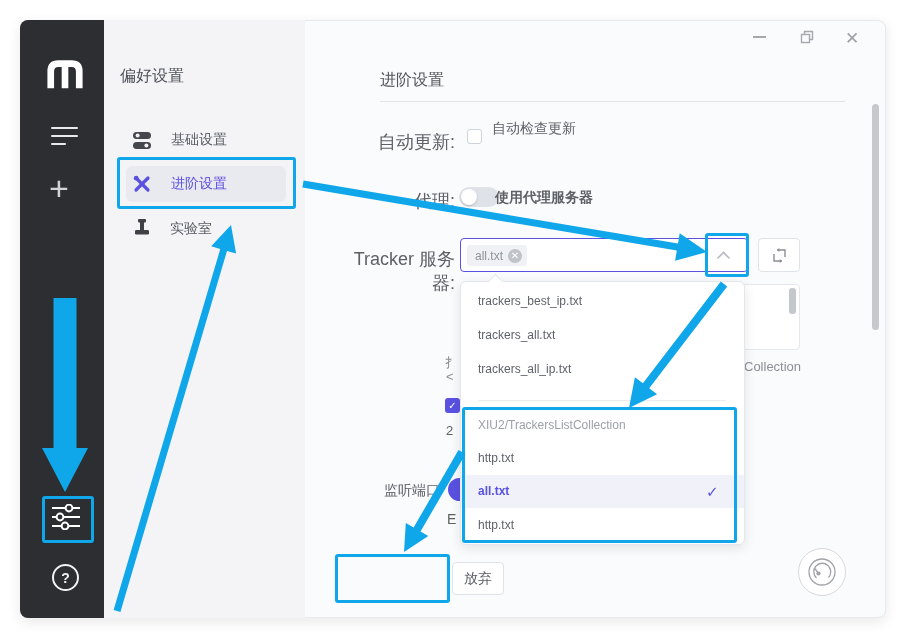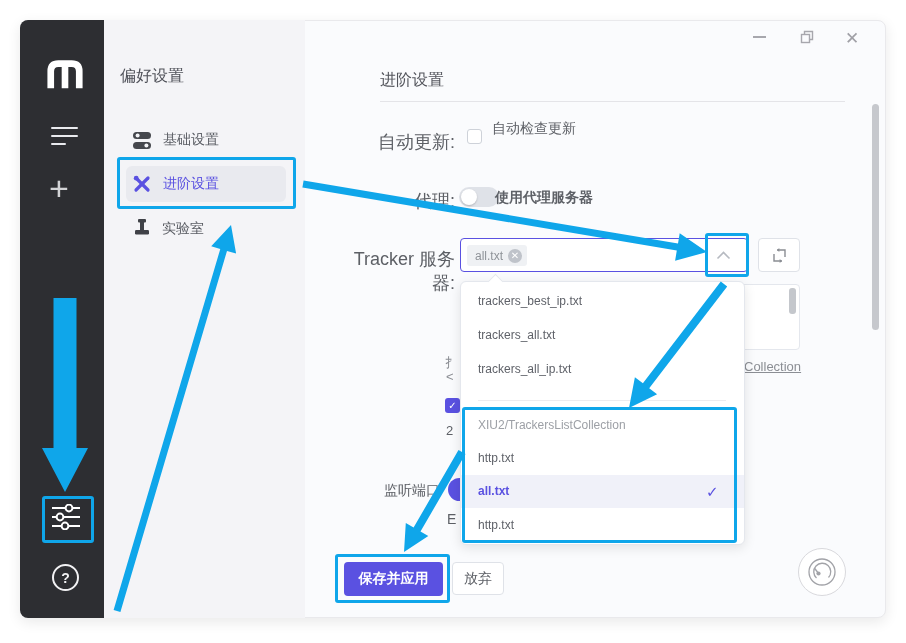--- a/index.html
+++ b/index.html
@@ -20,21 +20,21 @@
   
   .app-sidebar{left:20px;top:20px;width:84px;height:598px;background:var(--sidebar-bg);
     border-radius:8px 0 0 8px;}
   .hline{background:#e9eaee;height:2px;border-radius:1px;}
   .help-circle{width:27px;height:27px;border:2px solid #f2f2f4;border-radius:50%;
     color:#f2f2f4;font-size:14px;font-weight:bold;display:flex;align-items:center;justify-content:center;}
 
   
   .pref-panel{left:104px;top:20px;width:201px;height:598px;background:var(--panel-bg);}
   .pref-title{font-size:16px;color:#50525a;}
-  .menu-row{display:flex;align-items:center;gap:12px;font-size:14px;color:#5a5d64;cursor:pointer;}
+  .menu-row{display:flex;align-items:center;gap:20px;font-size:14px;color:#5a5d64;cursor:pointer;}
   .menu-row.selected{color:var(--accent);}
   .selected-bg{left:126px;top:166px;width:160px;height:36px;background:#e9eaef;border-radius:6px;}
 
   
   .main-title{font-size:16px;color:#53555c;}
   .divider{left:380px;top:101px;width:465px;height:1px;background:#e4e4e8;}
   .form-label{font-size:18px;color:#5d6066;text-align:right;width:110px;}
   .form-text{font-size:14px;color:#5d6066;}
   .checkbox{width:15px;height:15px;border:1px solid #ced2d9;border-radius:3px;background:#fff;}
   .toggle{width:40px;height:20px;border-radius:10px;background:#dfe2e8;position:relative;}
@@ -179,21 +179,21 @@
     <svg width="17" height="17" viewBox="0 0 17 17">
       <path d="M6 3 H14 V10" fill="none" stroke="#8a8d93" stroke-width="1.4"></path>
       <path d="M11 14 H3 V7" fill="none" stroke="#8a8d93" stroke-width="1.4"></path>
       <path d="M6 3 L8.3 1 V5 Z" fill="#8a8d93"></path>
       <path d="M11 14 L8.7 12 V16 Z" fill="#8a8d93"></path>
     </svg>
   </div>
 
   <div class="abs textarea-remnant"></div>
   <div class="abs mini-scroll"></div>
-  <div class="abs frag" style="left:744px;top:359px;z-index:2;text-decoration:underline;">Collection</div>
+  <div class="abs frag" style="left:744px;top:359px;z-index:2;">Collection</div>
   <div class="abs frag" style="left:445px;top:354px;width:12px;overflow:hidden;">扌</div>
   <div class="abs frag" style="left:446px;top:369px;">&lt;</div>
   <div class="abs mini-checkbox">✓</div>
   <div class="abs frag-dark" style="left:446px;top:423px;">2</div>
   <div class="abs form-text" style="left:384px;top:482px;">监听端口</div>
   <div class="abs toggle-sliver"></div>
   <div class="abs frag-dark" style="left:447px;top:511px;font-size:14px;">E</div>
 
   <div class="abs dd-notch"></div>
   <div class="abs dropdown"></div>
@@ -201,23 +201,20 @@
   <div class="abs dd-item" style="left:478px;top:328px;">trackers_all.txt</div>
   <div class="abs dd-item" style="left:478px;top:362px;">trackers_all_ip.txt</div>
   <div class="abs dd-divider"></div>
   <div class="abs dd-group" style="left:478px;top:418px;">XIU2/TrackersListCollection</div>
   <div class="abs dd-item" style="left:478px;top:451px;">http.txt</div>
   <div class="abs dd-selected-row"></div>
   <div class="abs dd-item dd-selected" style="left:478px;top:484px;">all.txt</div>
   <div class="abs dd-check" style="left:706px;top:483px;">✓</div>
   <div class="abs dd-item" style="left:478px;top:518px;">http.txt</div>
 
-  <div class="abs btn-primary">
-    <span>保存并应用</span>
-  </div>
   <div class="abs btn-plain">
     <span>放弃</span>
   </div>
   <div class="abs speed-btn">
     <svg width="30" height="30" viewBox="0 0 30 30">
       <circle cx="15" cy="15" r="13" fill="none" stroke="#a2a3a8" stroke-width="1.3"></circle>
       <path d="M9.5 21 A8.5 8.5 0 1 1 21.5 20.5" fill="none" stroke="#a2a3a8" stroke-width="1.3"></path>
       <circle cx="11.5" cy="16.5" r="2.1" fill="#a2a3a8"></circle>
       <line x1="11.5" y1="16.5" x2="7.8" y2="11.5" stroke="#a2a3a8" stroke-width="1.3"></line>
     </svg>

